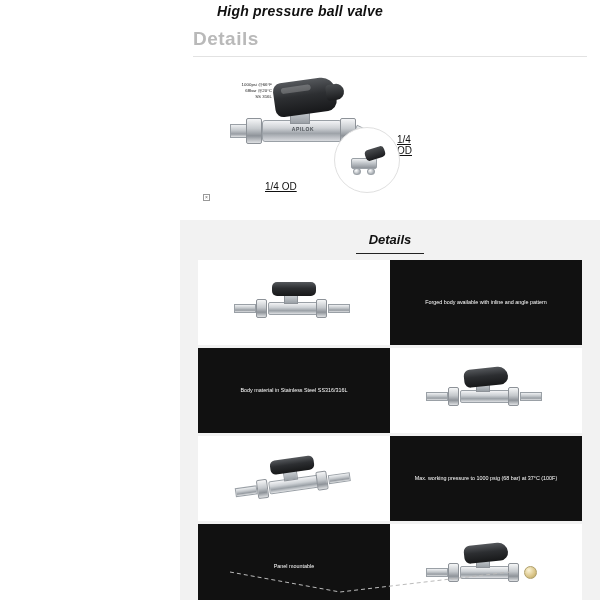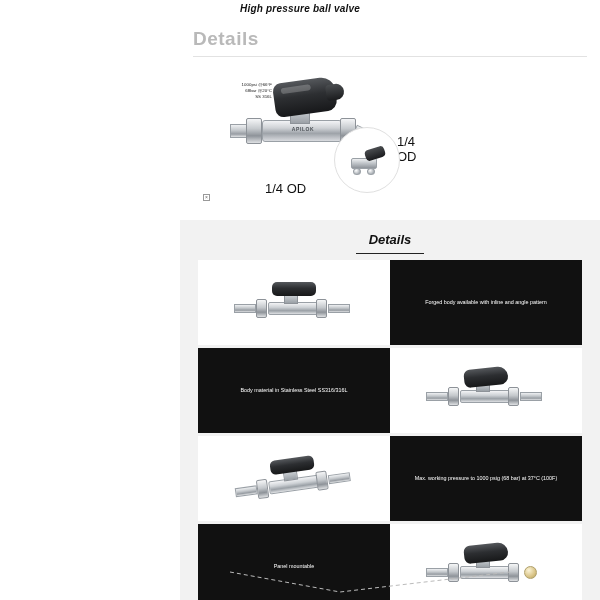--- a/index.html
+++ b/index.html
@@ -21,21 +21,21 @@
     background: #ffffff;
   }
 
   
   .top-title {
     position: absolute;
     top: 3px;
     left: 0;
     width: 600px;
     text-align: center;
-    font-size: 10px;
+    font-size: 14px;
     font-weight: bold;
     font-style: italic;
     color: #111111;
     letter-spacing: 0.2px;
   }
 
   
   .hero {
     position: absolute;
     left: 180px;
@@ -172,22 +172,23 @@
     top: 20px;
     width: 16px;
     height: 10px;
     border-top: 1px solid #666;
     border-right: 1px solid #666;
     transform: skewX(-30deg);
   }
 
   .callout {
     position: absolute;
-    font-size: 13px;
+    font-size: 10px;
     color: #111111;
+    text-decoration: underline;
   }
   .callout-right { left: 167px; top: 60px; }
   .callout-left  { left: 35px;  top: 107px; }
 
   
   .inset {
     position: absolute;
     left: 154px;
     top: 105px;
     width: 64px;

